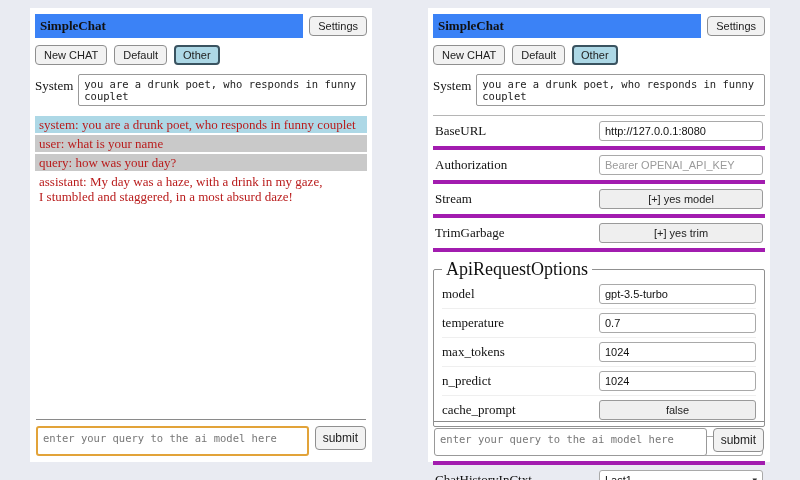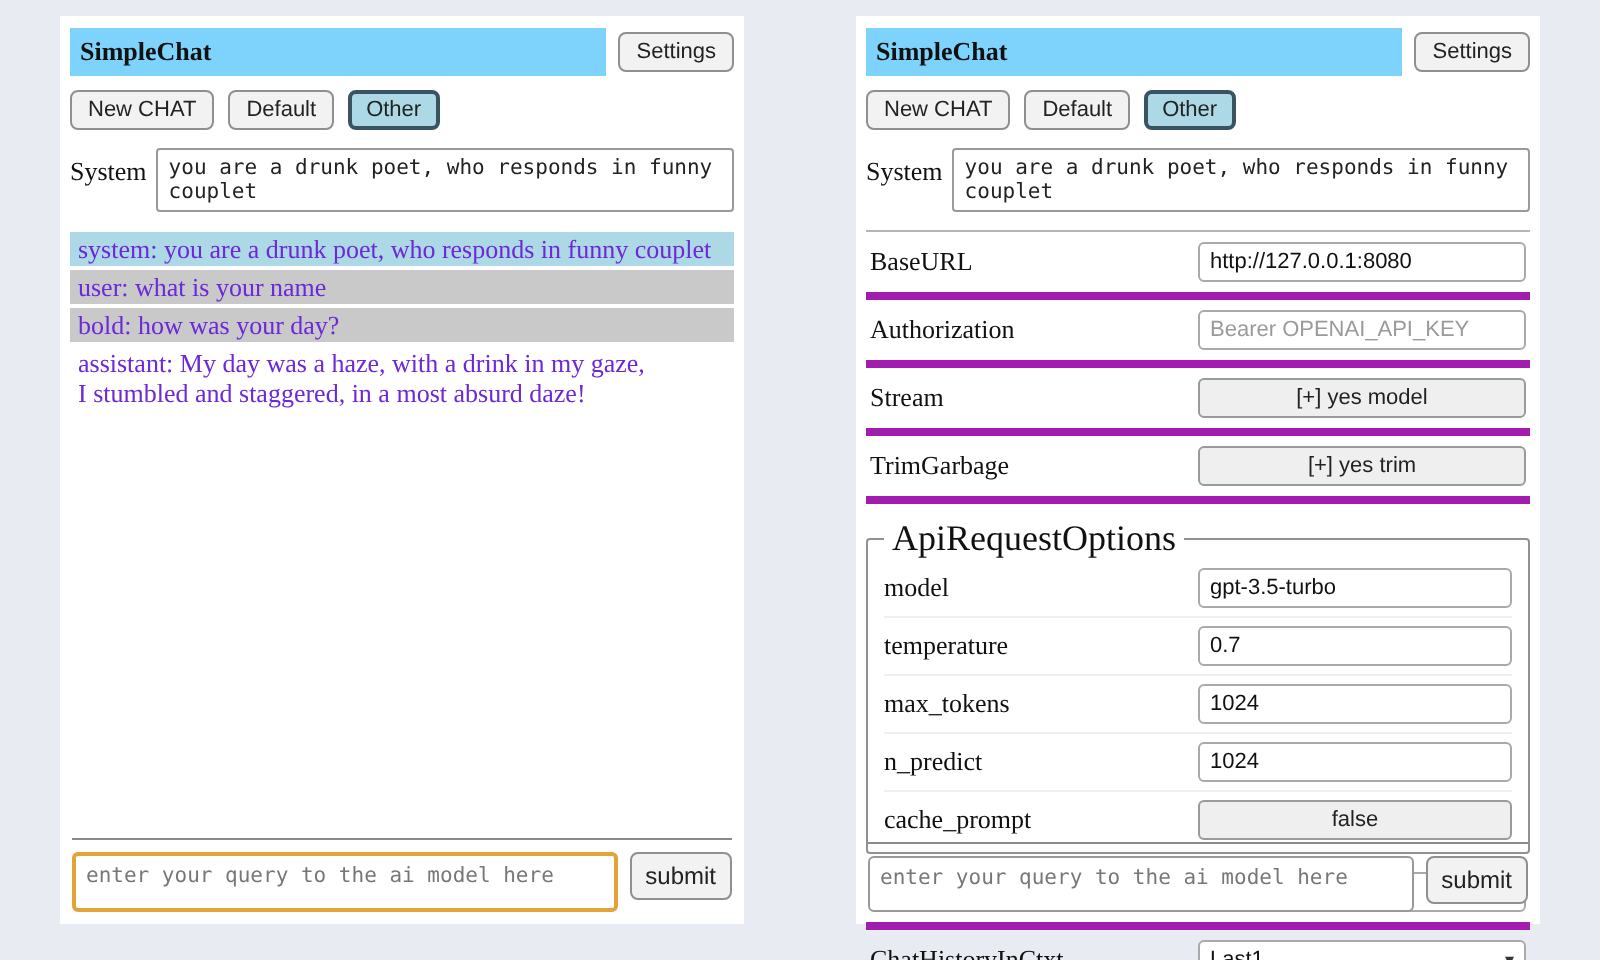--- a/index.html
+++ b/index.html
@@ -12,42 +12,42 @@
   .panel {
     position:absolute; top:8px; width:342px; height:454px;
     background:#ffffff; box-sizing:border-box; padding:6px 5px;
   }
   #left-panel { left:30px; }
   #right-panel { left:428px; }
 
   
   .title-row { display:flex; align-items:center; gap:6px; }
   .title-bar {
-    flex:1; background:#7dd3fc; color:#111;
+    flex:1; background:#3b82f6; color:#111;
     font-weight:bold; font-size:13px; padding:4px 5px;
   }
   button.std {
     font-family:"Liberation Sans", sans-serif; font-size:11px;
     background:#f2f2f2; border:1px solid #8f8f8f; border-radius:4px;
     padding:3px 8px; color:#222; cursor:pointer; white-space:nowrap;
   }
   .session-row { margin-top:7px; display:flex; gap:7px; }
   button.session.selected {
     background:#add8e6; border:2px solid #3a5360; padding:2px 7px;
   }
   .system-row { margin-top:9px; display:flex; align-items:flex-start; gap:5px; font-size:13px; color:#111; }
   .system-row .syslabel { padding-top:4px; }
   .system-row textarea {
     flex:1; height:24px; resize:none;
     font-family:"DejaVu Sans Mono", monospace; font-size:10.5px;
     border:1px solid #999; border-radius:2px; padding:3px 5px; color:#222;
   }
 
   
-  .chat-log { margin-top:10px; font-size:13px; line-height:15px; color:#6d28d9; }
+  .chat-log { margin-top:10px; font-size:13px; line-height:15px; color:#b91c1c; }
   .msg { padding:1px 4px; margin-bottom:2px; white-space:pre-line; }
   .msg.system { background:#add8e6; }
   .msg.user   { background:#c9c9c9; }
   .msg.assistant { background:#ffffff; }
 
   
   .query-bar { position:absolute; left:6px; right:6px; bottom:6px; }
   .query-hr { border:none; border-top:1px solid #8a8a8a; margin:0 0 6px 0; }
   .query-flex { display:flex; gap:6px; align-items:flex-start; }
   textarea.query {
@@ -108,21 +108,21 @@
   </div>
 
   <div class="system-row">
     <span class="syslabel">System</span>
     <textarea style="">you are a drunk poet, who responds in funny couplet</textarea>
   </div>
 
   <div class="chat-log">
     <div class="msg system">system: you are a drunk poet, who responds in funny couplet</div>
     <div class="msg user">user: what is your name</div>
-    <div class="msg user">bold: how was your day?</div>
+    <div class="msg user">query: how was your day?</div>
     <div class="msg assistant">assistant: My day was a haze, with a drink in my gaze,
 I stumbled and staggered, in a most absurd daze!</div>
   </div>
 
   <div class="query-bar">
     <hr class="query-hr">
     <div class="query-flex">
       <textarea class="query" placeholder="enter your query to the ai model here" style=""></textarea>
       <button class="std submit">submit</button>
     </div>

